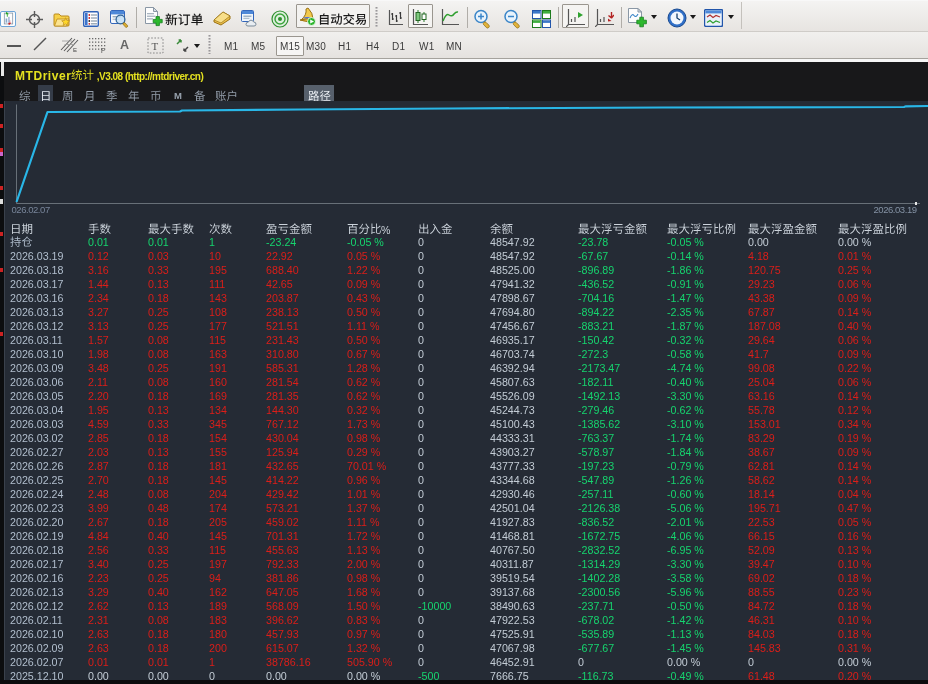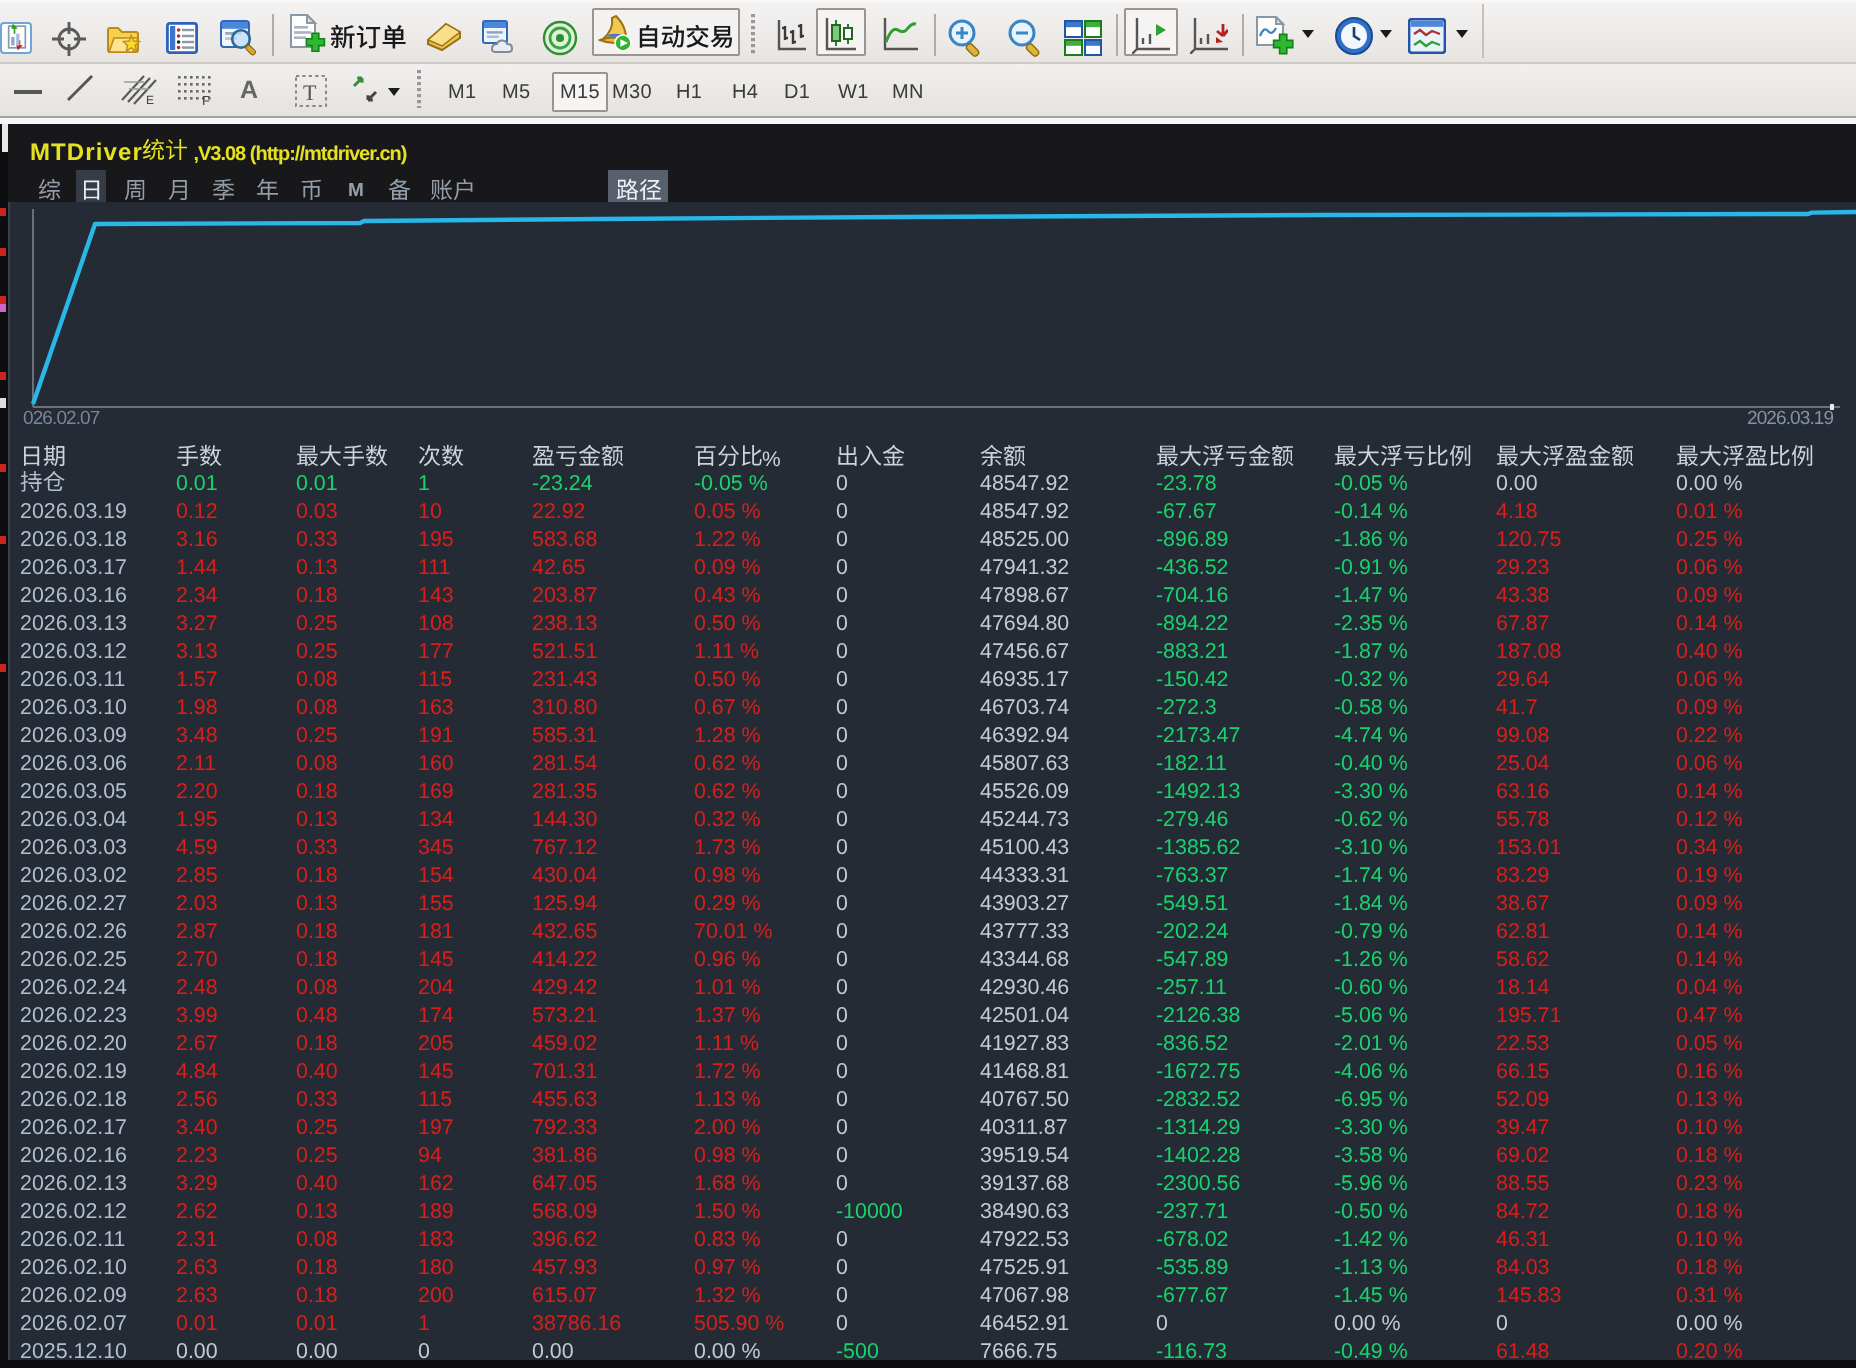--- a/index.html
+++ b/index.html
@@ -97,21 +97,21 @@
       <span class="ab num" style="left:578px;top:0;color:#16d46e">-67.67</span>
       <span class="ab num" style="left:667px;top:0;color:#16d46e">-0.14 %</span>
       <span class="ab num" style="left:748px;top:0;color:#dc1e19">4.18</span>
       <span class="ab num" style="left:838px;top:0;color:#dc1e19">0.01 %</span>
     </div>
     <div class="ab" style="left:0;top:262.7px;width:928px;height:14px;line-height:14px">
       <span class="ab num" style="left:10px;top:0;color:#b2bfce">2026.03.18</span>
       <span class="ab num" style="left:88px;top:0;color:#dc1e19">3.16</span>
       <span class="ab num" style="left:148px;top:0;color:#dc1e19">0.33</span>
       <span class="ab num" style="left:209px;top:0;color:#dc1e19">195</span>
-      <span class="ab num" style="left:266px;top:0;color:#dc1e19">583.68</span>
+      <span class="ab num" style="left:266px;top:0;color:#dc1e19">688.40</span>
       <span class="ab num" style="left:347px;top:0;color:#dc1e19">1.22 %</span>
       <span class="ab num" style="left:418px;top:0;color:#c3ccd5">0</span>
       <span class="ab num" style="left:490px;top:0;color:#c3ccd5">48525.00</span>
       <span class="ab num" style="left:578px;top:0;color:#16d46e">-896.89</span>
       <span class="ab num" style="left:667px;top:0;color:#16d46e">-1.86 %</span>
       <span class="ab num" style="left:748px;top:0;color:#dc1e19">120.75</span>
       <span class="ab num" style="left:838px;top:0;color:#dc1e19">0.25 %</span>
     </div>
     <div class="ab" style="left:0;top:276.7px;width:928px;height:14px;line-height:14px">
       <span class="ab num" style="left:10px;top:0;color:#b2bfce">2026.03.17</span>
@@ -283,35 +283,35 @@
     </div>
     <div class="ab" style="left:0;top:444.7px;width:928px;height:14px;line-height:14px">
       <span class="ab num" style="left:10px;top:0;color:#b2bfce">2026.02.27</span>
       <span class="ab num" style="left:88px;top:0;color:#dc1e19">2.03</span>
       <span class="ab num" style="left:148px;top:0;color:#dc1e19">0.13</span>
       <span class="ab num" style="left:209px;top:0;color:#dc1e19">155</span>
       <span class="ab num" style="left:266px;top:0;color:#dc1e19">125.94</span>
       <span class="ab num" style="left:347px;top:0;color:#dc1e19">0.29 %</span>
       <span class="ab num" style="left:418px;top:0;color:#c3ccd5">0</span>
       <span class="ab num" style="left:490px;top:0;color:#c3ccd5">43903.27</span>
-      <span class="ab num" style="left:578px;top:0;color:#16d46e">-549.51</span>
+      <span class="ab num" style="left:578px;top:0;color:#16d46e">-578.97</span>
       <span class="ab num" style="left:667px;top:0;color:#16d46e">-1.84 %</span>
       <span class="ab num" style="left:748px;top:0;color:#dc1e19">38.67</span>
       <span class="ab num" style="left:838px;top:0;color:#dc1e19">0.09 %</span>
     </div>
     <div class="ab" style="left:0;top:458.7px;width:928px;height:14px;line-height:14px">
       <span class="ab num" style="left:10px;top:0;color:#b2bfce">2026.02.26</span>
       <span class="ab num" style="left:88px;top:0;color:#dc1e19">2.87</span>
       <span class="ab num" style="left:148px;top:0;color:#dc1e19">0.18</span>
       <span class="ab num" style="left:209px;top:0;color:#dc1e19">181</span>
       <span class="ab num" style="left:266px;top:0;color:#dc1e19">432.65</span>
       <span class="ab num" style="left:347px;top:0;color:#dc1e19">70.01 %</span>
       <span class="ab num" style="left:418px;top:0;color:#c3ccd5">0</span>
       <span class="ab num" style="left:490px;top:0;color:#c3ccd5">43777.33</span>
-      <span class="ab num" style="left:578px;top:0;color:#16d46e">-202.24</span>
+      <span class="ab num" style="left:578px;top:0;color:#16d46e">-197.23</span>
       <span class="ab num" style="left:667px;top:0;color:#16d46e">-0.79 %</span>
       <span class="ab num" style="left:748px;top:0;color:#dc1e19">62.81</span>
       <span class="ab num" style="left:838px;top:0;color:#dc1e19">0.14 %</span>
     </div>
     <div class="ab" style="left:0;top:472.7px;width:928px;height:14px;line-height:14px">
       <span class="ab num" style="left:10px;top:0;color:#b2bfce">2026.02.25</span>
       <span class="ab num" style="left:88px;top:0;color:#dc1e19">2.70</span>
       <span class="ab num" style="left:148px;top:0;color:#dc1e19">0.18</span>
       <span class="ab num" style="left:209px;top:0;color:#dc1e19">145</span>
       <span class="ab num" style="left:266px;top:0;color:#dc1e19">414.22</span>

